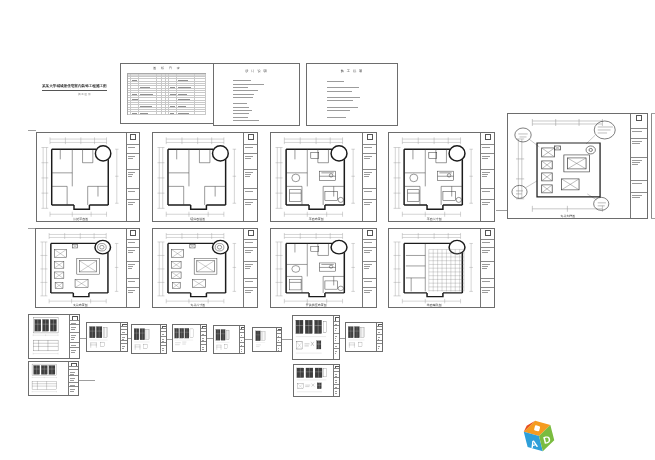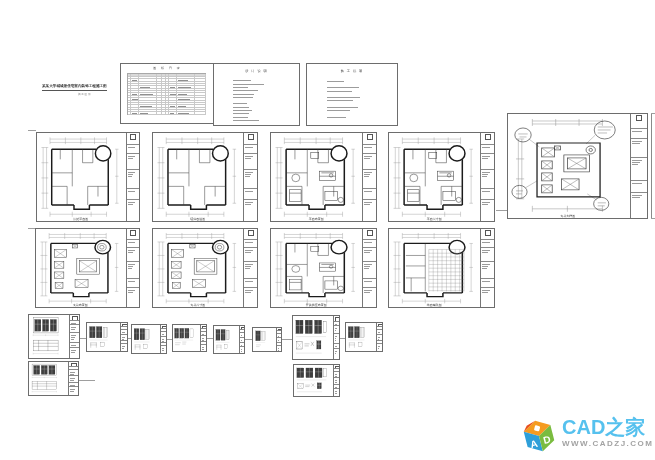--- a/index.html
+++ b/index.html
@@ -1133,19 +1133,15 @@
       <g transform="rotate(-14 18 18)">
         <polygon points="18,3 31,10.5 18,18 5,10.5" fill="#f59b20"></polygon>
         <polygon points="18,3 9,5.8 5,10.5" fill="#e84e1b"></polygon>
         <polygon points="5,10.5 18,18 18,33 5,25.5" fill="#2e9fd9"></polygon>
         <polygon points="18,18 31,10.5 31,25.5 18,33" fill="#7abc3f"></polygon>
         <rect x="15.5" y="8" width="5" height="5" rx="1" fill="#ffffff" transform="rotate(28 18 10.5)"></rect>
         <text x="11.5" y="27.5" font-size="9.5" font-weight="bold" fill="#ffffff" text-anchor="middle">A</text>
         <text x="24.5" y="26.5" font-size="9.5" font-weight="bold" fill="#ffffff" text-anchor="middle">D</text>
       </g>
     </svg>
-    <div>
-      <div class="logo-title">CAD之家</div>
-      <div class="logo-url">WWW.CADZJ.COM</div>
-    </div>
   </div>
 
 </div>
 
 </body></html>

